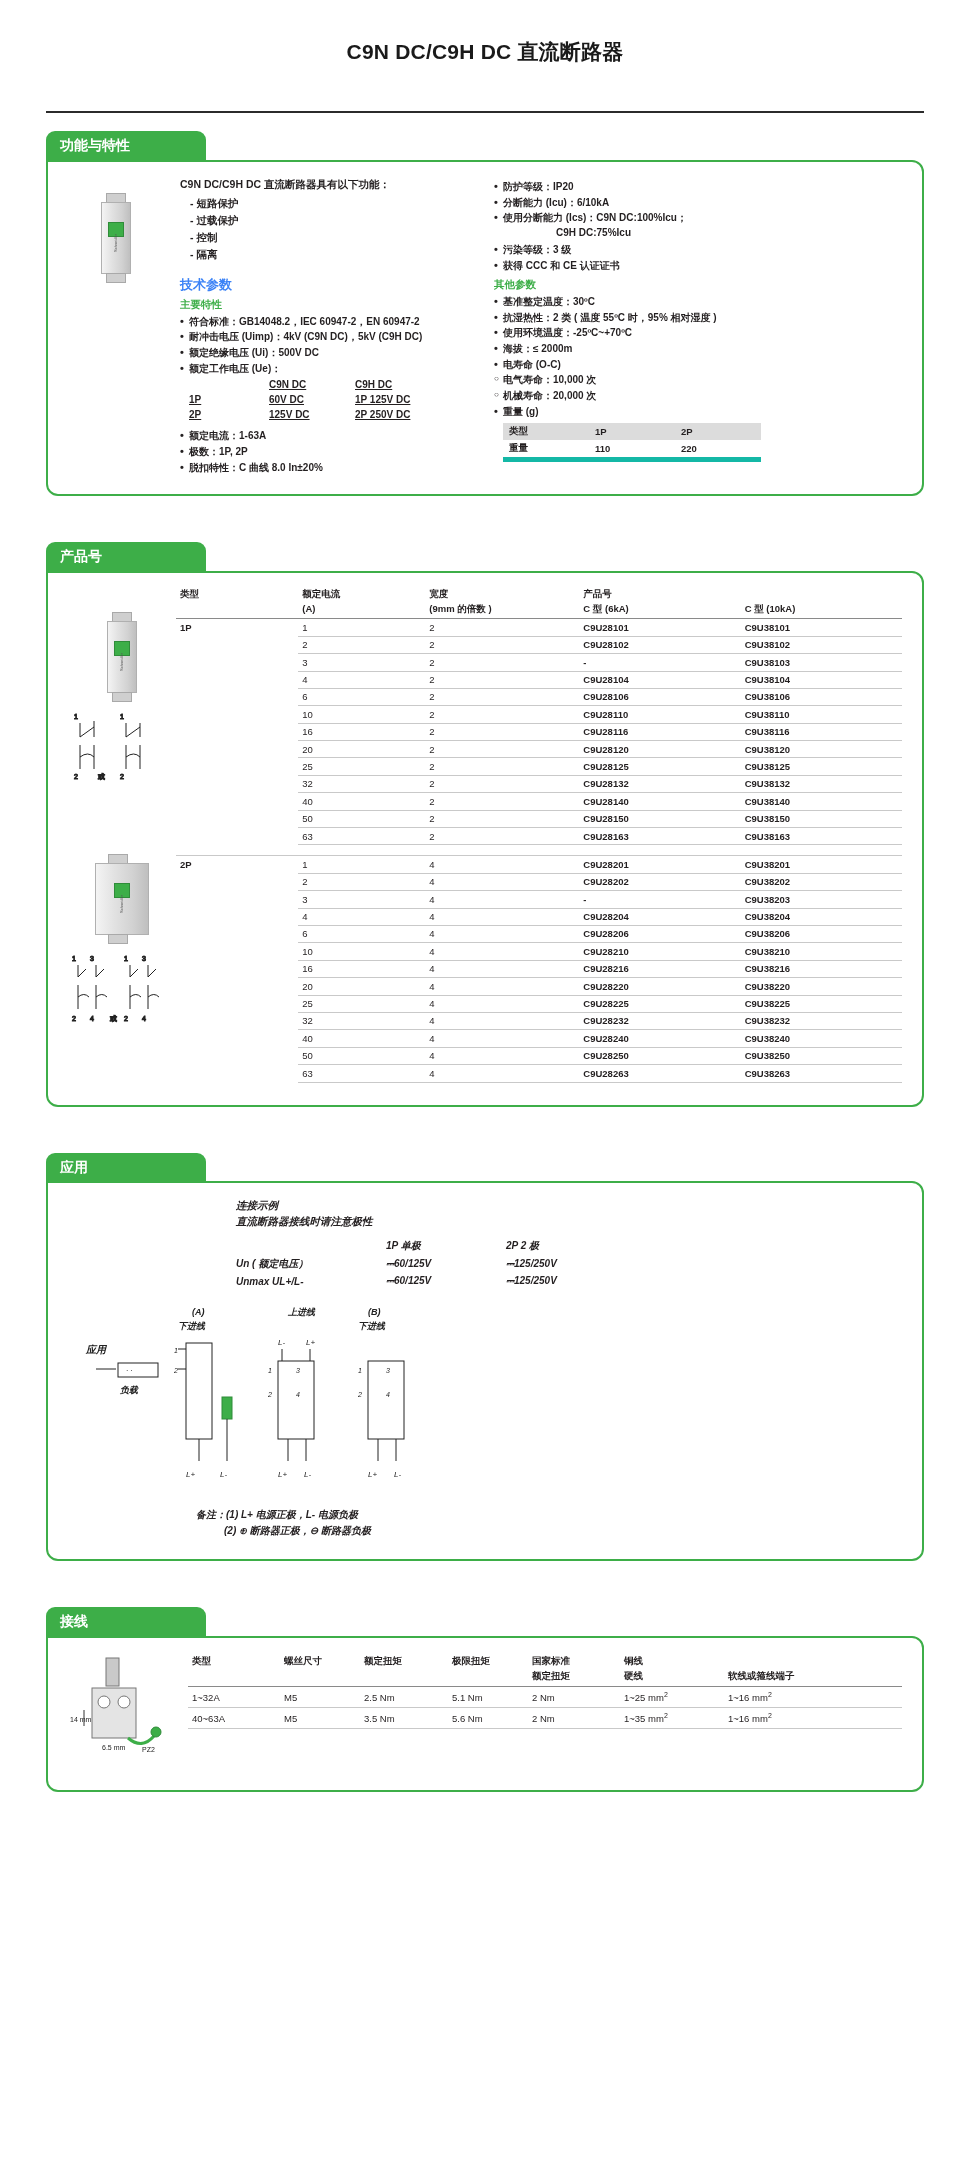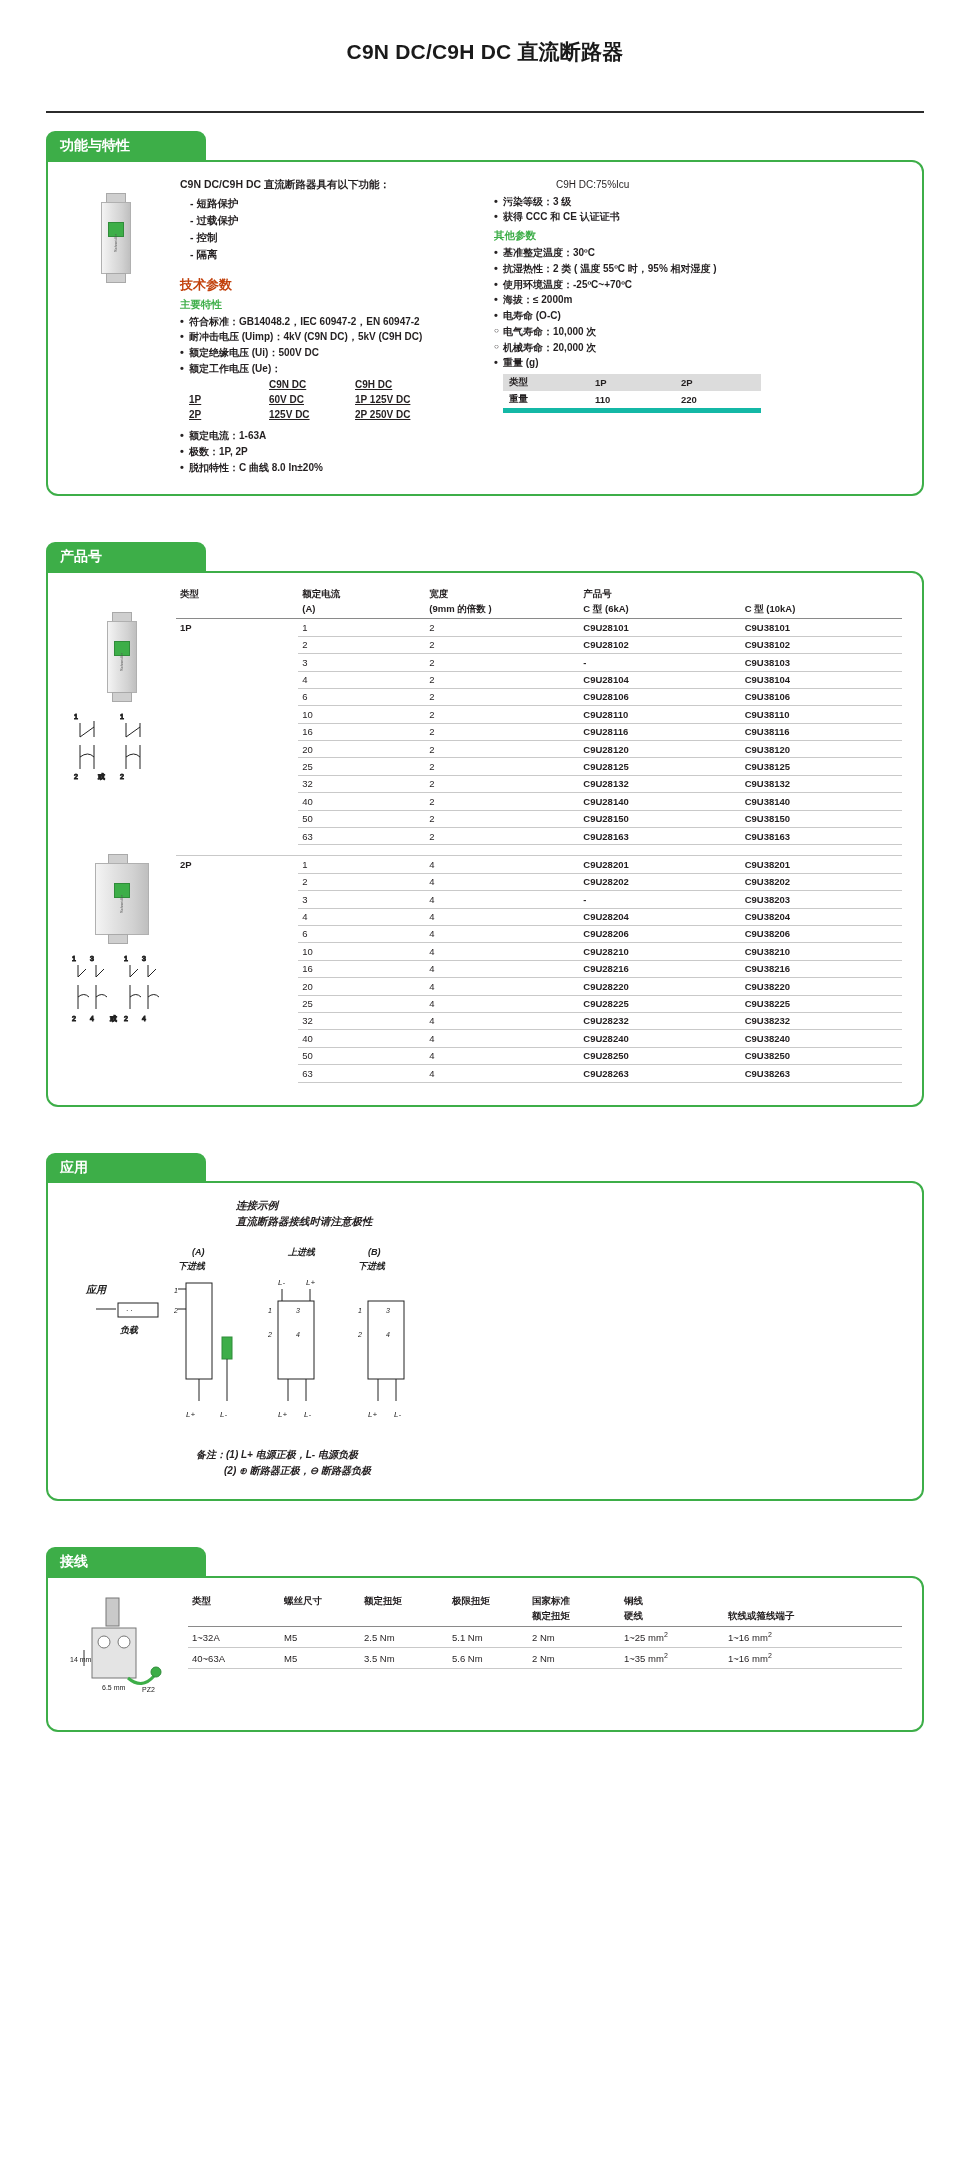--- a/index.html
+++ b/index.html
@@ -59,21 +59,21 @@
     gap: 8px;
   }
   .feat-img-col { width: 96px; flex: 0 0 96px; padding-top: 14px; }
   .feat-left-col { width: 300px; flex: 0 0 300px; padding-left: 8px; }
   .feat-right-col { flex: 1 1 auto; padding-left: 14px; }
 
   .intro-line { font-size: 10.5px; font-weight: bold; margin-bottom: 5px; }
   .dash-item { font-size: 10.5px; font-weight: bold; padding-left: 10px; margin: 3px 0; }
 
   .grn-head {
-    color: #c2410c;
+    color: #3b82f6;
     font-weight: bold;
     font-size: 13px;
     margin: 14px 0 4px 0;
   }
   .grn-sub {
     color: #3dae48;
     font-weight: bold;
     font-size: 10.5px;
     margin: 3px 0 3px 0;
   }
@@ -97,21 +97,21 @@
   .ue-grid {
     display: grid;
     grid-template-columns: 80px 86px 1fr;
     font-size: 10px;
     font-weight: bold;
     margin-left: 9px;
     line-height: 1.5;
     text-decoration: underline;
   }
 
-  .ics-cont { padding-left: 9px; font-size: 10px; font-weight: normal; margin: 1px 0; }
+  .ics-cont { padding-left: 9px; font-size: 10px; font-weight: bold; margin: 1px 0; }
 
   
   .wt-table {
     margin-top: 5px;
     margin-left: 9px;
     border-collapse: collapse;
     font-size: 9.5px;
     width: 258px;
   }
   .wt-table td, .wt-table th {
@@ -285,20 +285,25 @@
             <div>2P 250V DC</div>
           </div>
           <ul class="bl" style="margin-top:7px;">
             <li>额定电流：1-63A</li>
             <li>极数：1P, 2P</li>
             <li>脱扣特性：C 曲线 8.0 In±20%</li>
           </ul>
         </div>
 
         <div class="feat-right-col">
+          <ul class="bl">
+            <li>防护等级：IP20</li>
+            <li>分断能力 (Icu)：6/10kA</li>
+            <li>使用分断能力 (Ics)：C9N DC:100%Icu；</li>
+          </ul>
           <div class="ics-cont" style="padding-left:62px;">C9H DC:75%Icu</div>
           <ul class="bl" style="margin-top:5px;">
             <li>污染等级：3 级</li>
             <li>获得 CCC 和 CE 认证证书</li>
           </ul>
           <div class="grn-sub" style="margin-top:6px;">其他参数</div>
           <ul class="bl">
             <li>基准整定温度：30ºC</li>
             <li>抗湿热性：2 类 ( 温度 55ºC 时，95% 相对湿度 )</li>
             <li>使用环境温度：-25ºC~+70ºC</li>
@@ -635,20 +640,39 @@
     </div>
   </div>
 
   <div class="section" style="margin-top:46px;">
     <div class="sec-tab">应用</div>
     <div class="sec-body tl-flat">
       <div class="app-wrap">
         <div class="app-h1" style="margin-left:154px;">连接示例</div>
         <div class="app-h2" style="margin-left:154px;">直流断路器接线时请注意极性</div>
 
+        <table class="volt" style="margin-left:154px;">
+          <tbody>
+              <tr>
+            <td class="lbl-c"></td>
+            <td class="v1">1P 单极</td>
+            <td>2P 2 极</td>
+          </tr>
+          <tr>
+            <td>Un ( 额定电压）</td>
+            <td>⎓60/125V</td>
+            <td>⎓125/250V</td>
+          </tr>
+          <tr>
+            <td>Unmax UL+/L-</td>
+            <td>⎓60/125V</td>
+            <td>⎓125/250V</td>
+          </tr>
+        </tbody>
+          </table>
 
         <div style="margin-top:12px;">
           <svg width="520" height="190" viewBox="0 0 520 190">
             <g font-family="Liberation Sans, sans-serif" fill="#222">
               <text x="4" y="52" font-size="10" font-weight="bold">应用</text>
               <rect x="36" y="62" width="40" height="14" fill="none" stroke="#222"></rect>
               <text x="44" y="72" font-size="7">· ·</text>
               <text x="38" y="92" font-size="9" font-weight="bold">负载</text>
               <line x1="14" y1="68" x2="34" y2="68" stroke="#222"></line>
               <text x="110" y="14" font-size="9" font-weight="bold">(A)</text>

